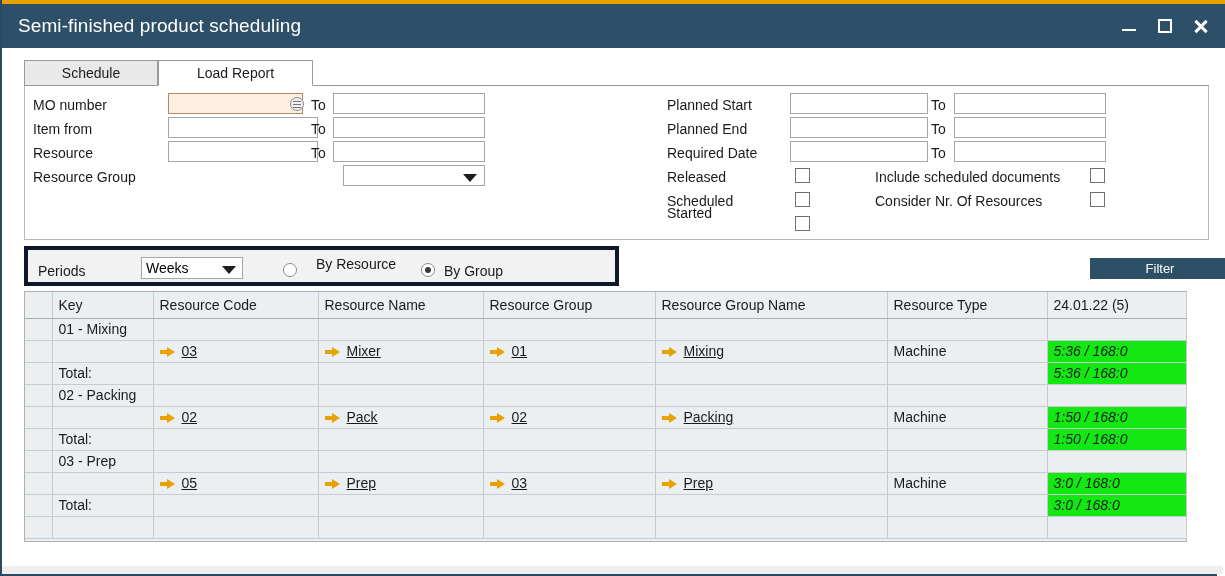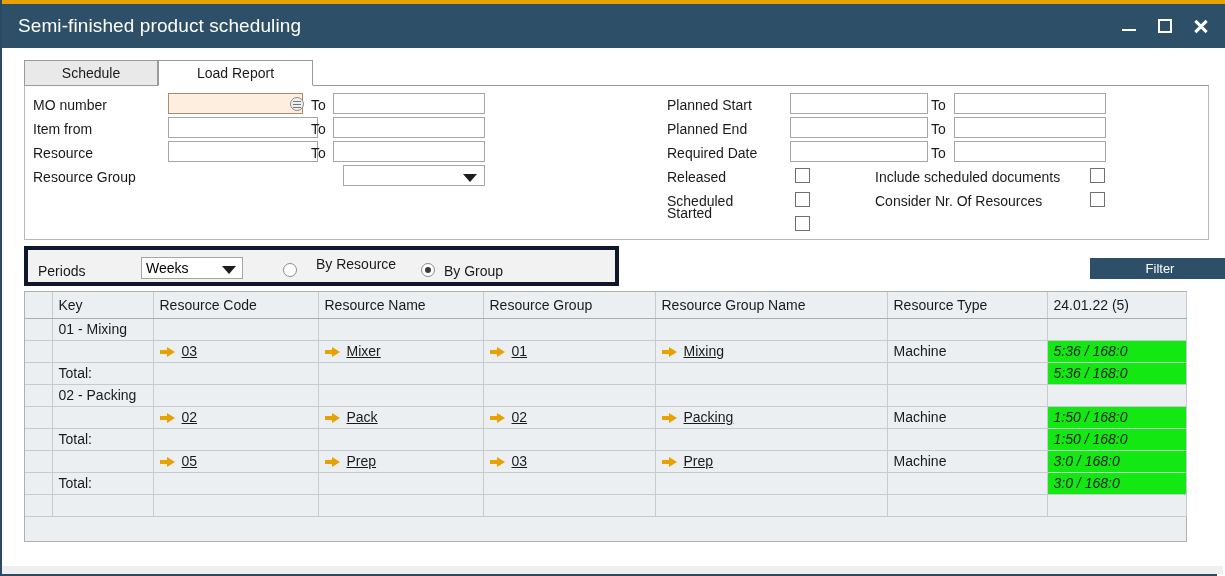--- a/index.html
+++ b/index.html
@@ -432,20 +432,30 @@
               <td>Total:</td>
               <td></td>
               <td></td>
               <td></td>
               <td></td>
               <td></td>
               <td class="load green">1:50 / 168:0</td>
             </tr>
             <tr>
               <td class="sel"></td>
+              <td>03 - Prep</td>
+              <td></td>
+              <td></td>
+              <td></td>
+              <td></td>
+              <td></td>
+              <td class="load"></td>
+            </tr>
+            <tr>
+              <td class="sel"></td>
               <td></td>
               <td>
                 <span class="cellwrap">
                   <span class="arrow-ic"></span>
                   <span>05</span>
                 </span>
               </td>
               <td>
                 <span class="cellwrap">
                   <span class="arrow-ic"></span>

